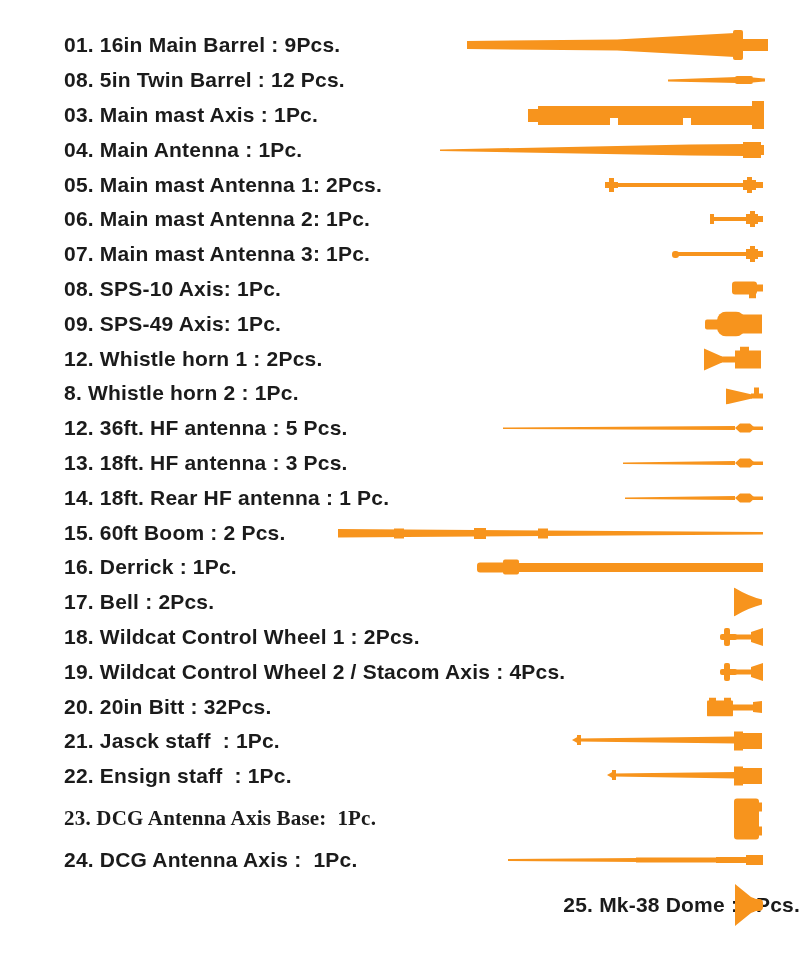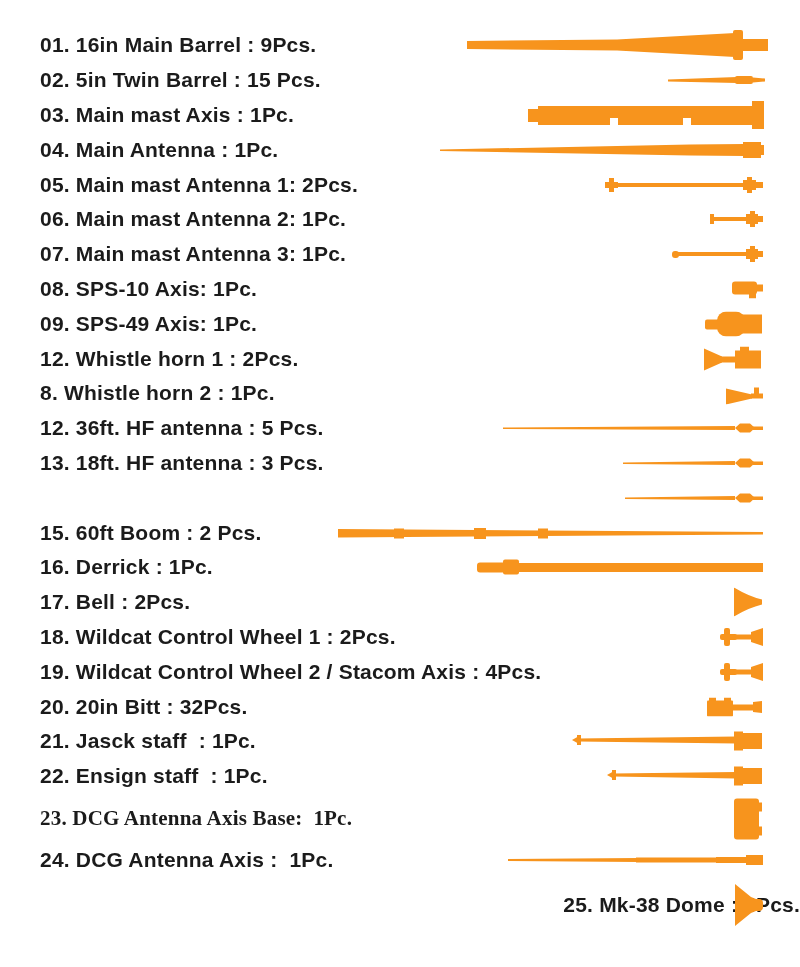--- a/index.html
+++ b/index.html
@@ -14,21 +14,21 @@
   .parts-list {
     position:absolute; top:28px; left:0; right:0;
     display:flex; flex-direction:column;
   }
   .row { position:relative; height:34.8px; display:flex; align-items:center; }
   .row:nth-child(23){ margin-top:8px;font-family:Liberation Serif, serif; }
   .row:nth-child(24){ margin-top:6px; }
   .row:nth-child(25){ margin-top:10px;justify-content:flex-end; }
   .label {
     padding-left:40px; font-size:21px; font-weight:700; letter-spacing:0.2px;
-    white-space:pre; color:var(--ink);
+    white-space:pre; color:var(--ink);margin-left:24px;
   }
   .shape {
     position:absolute; top:50%; transform:translateY(-50%); line-height:0;
   }
   .shape svg { display:block; }
   .shape svg * { fill:var(--accent); stroke:none; }
   .shape svg .cut { fill:var(--bg); }
 </style>
 </head>
 <body>
@@ -40,21 +40,21 @@
     <div class="shape" style="right: 32px;">
           <svg width="301" height="30" viewBox="0 0 301 30" xmlns="http://www.w3.org/2000/svg">
             <polygon points="0,11 150,9.5 150,20.5 0,19"></polygon>
             <polygon points="150,9.5 268,3 268,27 150,20.5"></polygon>
             <rect x="266" y="0" width="10" height="30" rx="2"></rect>
             <rect x="275" y="9" width="26" height="12"></rect>
           </svg>
         </div>
   </div>
       <div class="row">
-    <div class="label">02. 5in Twin Barrel : 15 Pcs.</div>
+    <div class="label">08. 5in Twin Barrel : 12 Pcs.</div>
     <div class="shape" style="right: 35px;">
           <svg width="97" height="12" viewBox="0 0 97 12" xmlns="http://www.w3.org/2000/svg">
             <polygon points="0,5.5 69,3 69,9 0,7.5"></polygon>
             <rect x="67" y="2" width="18" height="8" rx="2"></rect>
             <polygon points="85,3.5 97,4.5 97,7.5 85,8.5"></polygon>
           </svg>
         </div>
   </div>
       <div class="row">
     <div class="label">03. Main mast Axis : 1Pc.</div>
@@ -170,20 +170,21 @@
     <div class="label">13. 18ft. HF antenna : 3 Pcs.</div>
     <div class="shape" style="right: 37px;">
           <svg width="140" height="12" viewBox="0 0 140 12" xmlns="http://www.w3.org/2000/svg">
             <polygon points="0,5.5 112,4 112,8 0,7"></polygon>
             <polygon points="112,6 117,1.5 127,1.5 132,6 127,10.5 117,10.5"></polygon>
             <rect x="130" y="4.5" width="10" height="3.5"></rect>
           </svg>
         </div>
   </div>
       <div class="row">
+    <div class="label">14. 18ft. Rear HF antenna : 1 Pc.</div>
     <div class="shape" style="right: 37px;">
           <svg width="138" height="12" viewBox="0 0 138 12" xmlns="http://www.w3.org/2000/svg">
             <polygon points="0,5.5 110,4 110,8 0,7"></polygon>
             <polygon points="110,6 115,1.5 125,1.5 130,6 125,10.5 115,10.5"></polygon>
             <rect x="128" y="4.5" width="10" height="3.5"></rect>
           </svg>
         </div>
   </div>
       <div class="row">
     <div class="label">15. 60ft Boom : 2 Pcs.</div>

